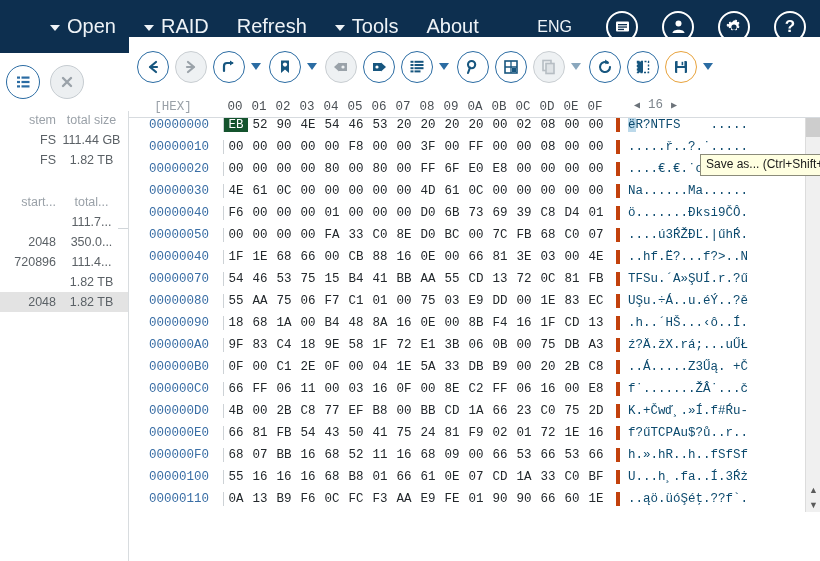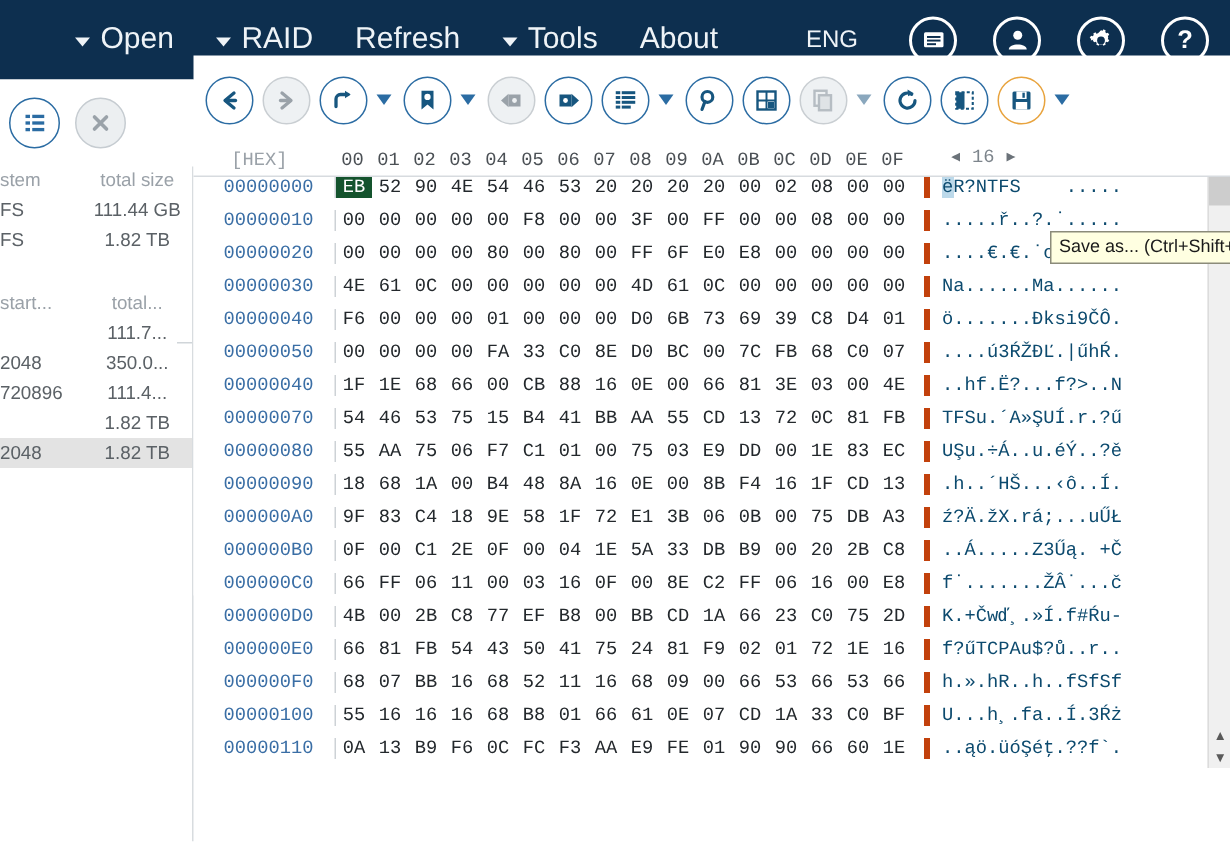--- a/index.html
+++ b/index.html
@@ -49,21 +49,21 @@
   .tb-round {
     width: 34px; height: 34px; border-radius: 50%;
     border: 1.5px solid #2b6ca3; display: flex; align-items: center;
     justify-content: center; background: #fff; cursor: pointer;
   }
   .tb-round.disabled { border-color: #c6ccd1; background: #eceff1; }
 
   .panel-table { width: 100%; font-size: 12.5px; color: #5b6166; }
   .panel-table .hdr { color: #9aa1a8; }
   .panel-row { display: flex; height: 20px; align-items: center; }
-  .panel-row .c1 { width: 62px; padding-right: 6px; }
+  .panel-row .c1 { width: 62px; text-align: right; padding-right: 6px; }
   .panel-row .c2 { width: 66px; text-align: center; padding-right: 7px; }
   .panel-row.sel { background: #e3e3e3; }
   .panel-spacer { height: 22px; }
   .left-divider {
     position: absolute; left: 128px; top: 111px; width: 1px; height: 450px;
     background: #d8dcdf;
   }
   .left-hline { position:absolute; left:118px; top:228px; width:10px; height:1px; background:#d0d5d9; }
 
   

